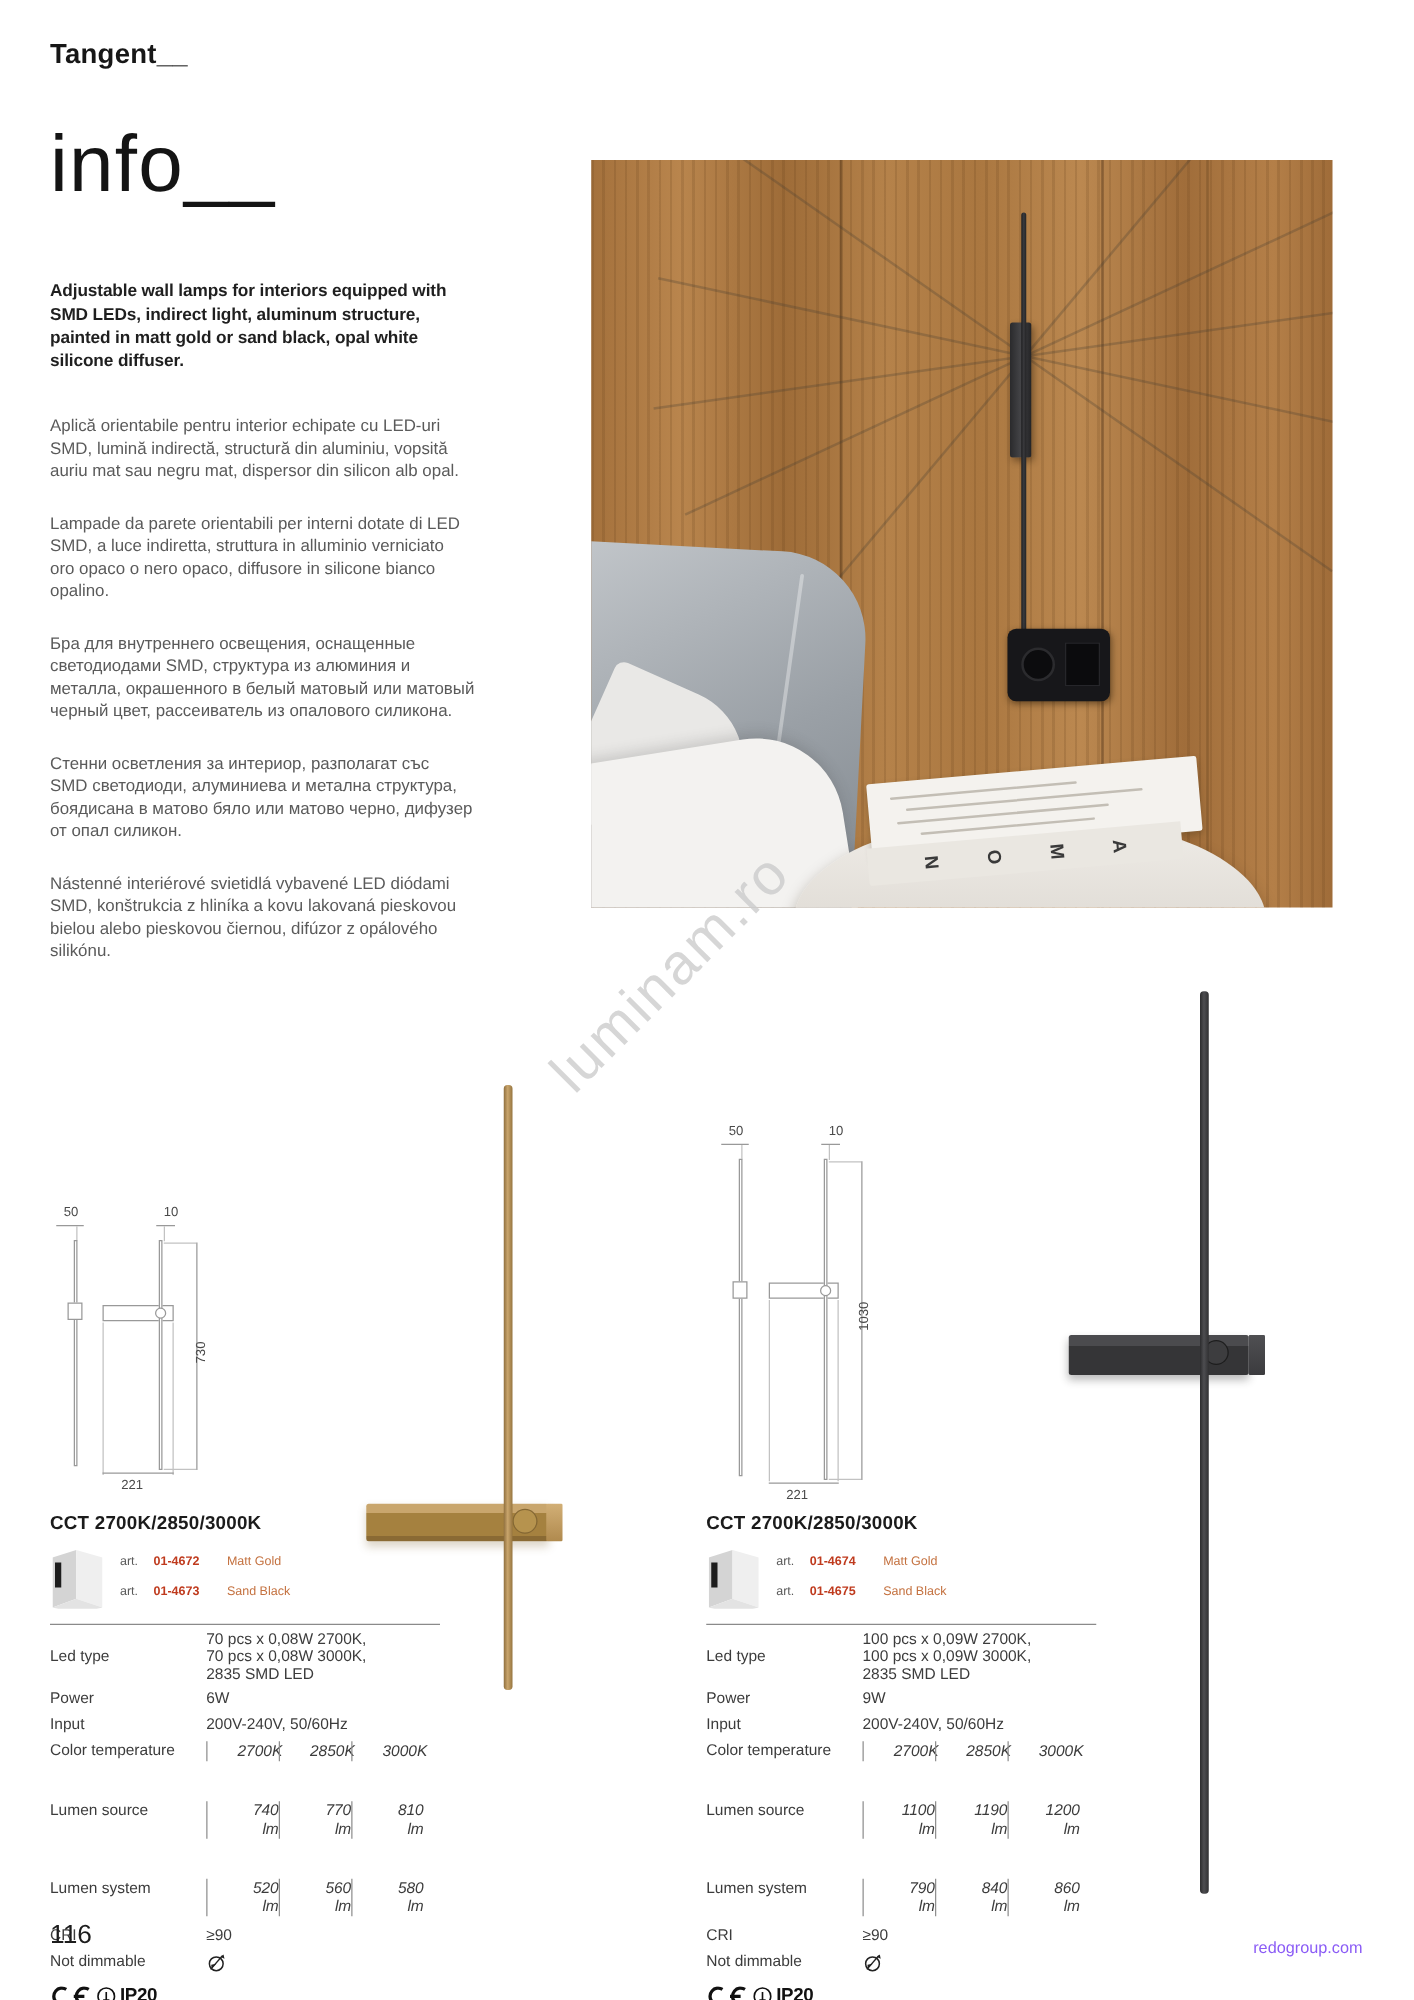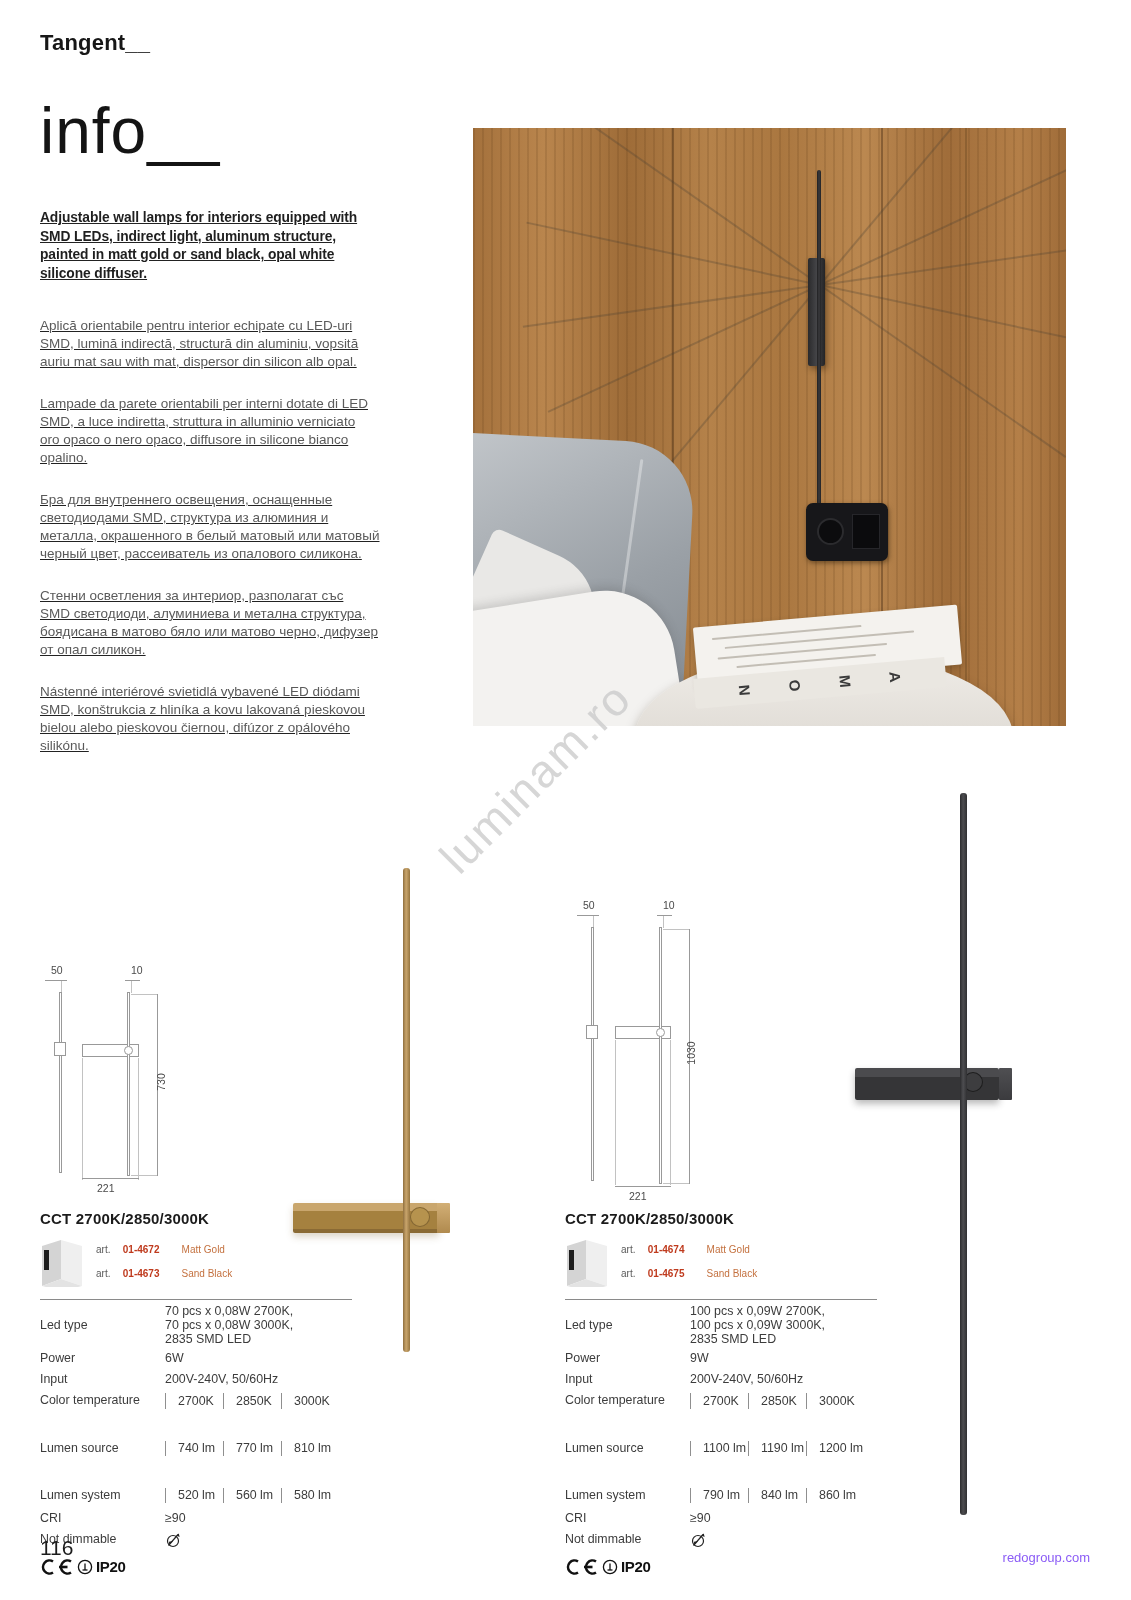--- a/index.html
+++ b/index.html
@@ -5,21 +5,21 @@
   html,body{margin:0;padding:0;background:#fff;}
   #page{position:relative;width:1131px;height:1600px;background:#ffffff;overflow:hidden;
         font-family:"Liberation Sans",sans-serif;color:#222;}
   .abs{position:absolute;}
 
   
   .brand{left:40px;top:30px;font-size:22px;font-weight:700;letter-spacing:.2px;color:#171717;}
   .info-title{left:40px;top:94px;font-size:64px;font-weight:400;letter-spacing:1px;color:#141414;}
 
   
-  .text-col{left:40px;top:209px;width:360px;text-decoration:underline;}
+  .text-col{left:40px;top:224px;width:360px;}
   .text-col p{margin:0 0 24px 0;font-size:13.5px;line-height:18px;color:#5a5a5a;white-space:pre;}
   .text-col p.en{font-weight:700;color:#1f1f1f;font-size:13.8px;line-height:18.5px;margin-bottom:34px;letter-spacing:-.1px;}
 
   
   .photo{left:473px;top:128px;width:593px;height:598px;overflow:hidden;
     background:
       repeating-linear-gradient(90deg,rgba(90,55,20,.16) 0 2px,rgba(255,255,255,0) 2px 9px),
       linear-gradient(90deg,#a4713c 0%,#b9854d 12%,#9e6c38 26%,#b5824a 40%,#aa7740 52%,#bb8850 66%,#a06d3a 80%,#b47f48 92%,#9f6c39 100%);}
   .seam{position:absolute;top:0;width:2px;height:100%;background:rgba(60,38,15,.38);}
   .ghost{position:absolute;width:600px;height:2px;left:47px;top:156px;background:rgba(70,62,50,.28);}
@@ -75,24 +75,24 @@
   .art-code{color:#bf3a1d;font-weight:700;display:inline-block;width:56px;}
   .art-finish{color:#c4713f;}
   .rule{height:1px;background:#8a8a8a;margin-top:4px;}
   .spec-table{margin-top:4px;font-size:12.4px;color:#3c3c3c;}
   .spec-row{display:flex;line-height:15px;margin-bottom:6px;}
   .spec-label{flex:0 0 125px;}
   .spec-value{flex:1;}
   .led-row{margin-bottom:5px;align-items:center;}
   .led-row .spec-value div{line-height:14px;}
   .triple{margin-bottom:5px;}
-  .t-cell{box-sizing:border-box;width:58px;border-left:1px solid #8f8f8f;padding-left:12px;line-height:16px;}
+  .t-cell{box-sizing:border-box;width:58px;border-left:1px solid #8f8f8f;padding-left:24px;line-height:16px;font-style:italic;}
   .lumen-group .spec-row{margin-bottom:0;margin-top:32px;}
   .lumen-group{margin-bottom:8px;}
-  .lumen-group .t-cell{line-height:15px;}
+  .lumen-group .t-cell{line-height:15px;text-align:right;}
   .cert-row{display:flex;align-items:center;gap:3px;margin-top:4px;}
   .ip-text{font-size:15px;font-weight:700;color:#111;letter-spacing:-.3px;}
 
   
   .page-num{left:40px;top:1536px;font-size:21px;font-weight:500;color:#1c1c1c;}
   .site{right:41px;top:1550px;font-size:13px;color:#8b5cf6;}
 </style>
 </head>
 <body>
 
@@ -101,21 +101,21 @@
   <div class="abs brand">Tangent__</div>
   <div class="abs info-title">info__</div>
 
   <div class="abs text-col">
     <p class="en">Adjustable wall lamps for interiors equipped with
 SMD LEDs, indirect light, aluminum structure,
 painted in matt gold or sand black, opal white
 silicone diffuser.</p>
     <p>Aplică orientabile pentru interior echipate cu LED-uri
 SMD, lumină indirectă, structură din aluminiu, vopsită
-auriu mat sau with mat, dispersor din silicon alb opal.</p>
+auriu mat sau negru mat, dispersor din silicon alb opal.</p>
     <p>Lampade da parete orientabili per interni dotate di LED
 SMD, a luce indiretta, struttura in alluminio verniciato
 oro opaco o nero opaco, diffusore in silicone bianco
 opalino.</p>
     <p>Бра для внутреннего освещения, оснащенные
 светодиодами SMD, структура из алюминия и
 металла, окрашенного в белый матовый или матовый
 черный цвет, рассеиватель из опалового силикона.</p>
     <p>Стенни осветления за интериор, разполагат със
 SMD светодиоди, алуминиева и метална структура,

